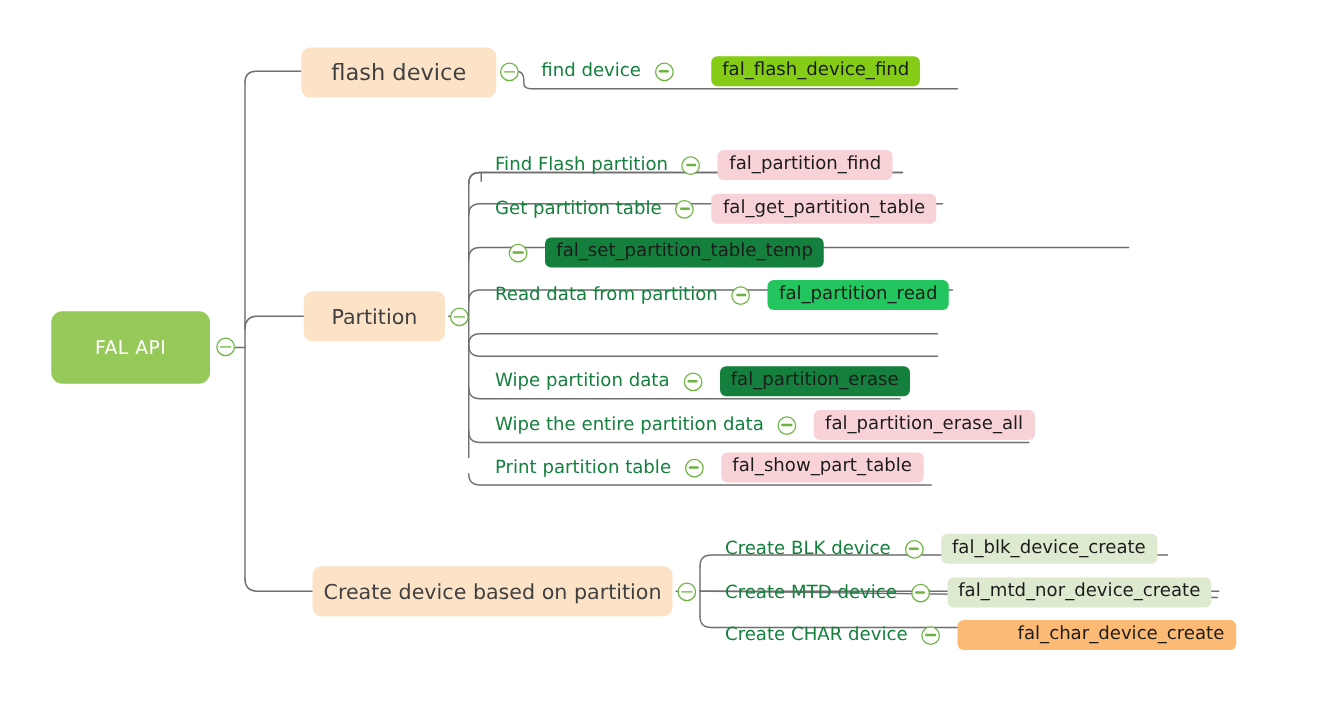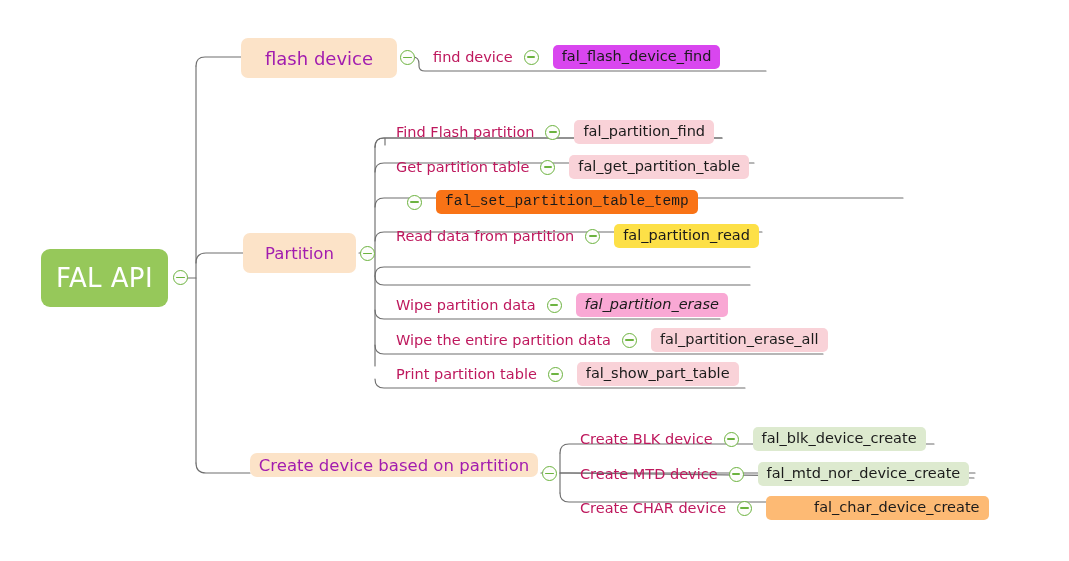--- a/index.html
+++ b/index.html
@@ -10,44 +10,44 @@
 
   
   #wires{position:absolute;left:0;top:0;width:1069px;height:561px;}
 
   
   .root-node{
     position:absolute;
     display:flex;align-items:center;justify-content:center;
     border-radius:9px;
     color:#ffffff;
-    font-size:26px;
+    font-size:15px;
     letter-spacing:.4px;
     box-sizing:border-box;
   }
 
   
   .branch-node{
     position:absolute;
     display:flex;align-items:center;justify-content:center;
     border-radius:7px;
-    color:#a21caf;
+    color:#404040;
     box-sizing:border-box;
     white-space:nowrap;
   }
 
   
   .leaf{
     position:absolute;
     display:flex;align-items:center;
     white-space:nowrap;
     height:30px;
   }
   .leaf-text{
-    color:#be185d;
+    color:#15803d;
     font-size:14.5px;
     line-height:1;
   }
   .badge{
     border-radius:5px;
     padding:4px 9px 5px 9px;
     font-size:14.5px;
     line-height:1.05;
     color:#1b1b1b;
     white-space:nowrap;
@@ -146,21 +146,21 @@
   <div class="branch-node" style="left:241px;top:38px;width:156px;height:40px;background:#fce3c8;font-size:18px;">
     <span>flash device</span>
   </div>
   <span class="toggle" style="left:400px;top:50px;position:absolute;"></span>
 
   <div class="leaf" style="left:433px;top:42px;">
     <span class="leaf-text">find device</span>
     <span class="gap-m"></span>
     <span class="toggle"></span>
     <span class="gap-l"></span>
-    <span class="badge" style="background:#d946ef;">fal_flash_device_find</span>
+    <span class="badge" style="background:#84cc16;margin-left:16px;">fal_flash_device_find</span>
   </div>
 
   <div class="branch-node" style="left:243px;top:233px;width:113px;height:40px;background:#fce3c8;font-size:16.5px;align-items:center;">
     <span>Partition</span>
   </div>
   <span class="toggle" style="left:360px;top:246px;position:absolute;"></span>
 
   <div class="leaf" style="left:396px;top:117px;">
     <span class="leaf-text">Find Flash partition</span>
     <span class="gap-m"></span>
@@ -174,57 +174,57 @@
     <span class="gap-m"></span>
     <span class="toggle"></span>
     <span class="gap-l"></span>
     <span class="badge" style="background:#f9d2d8;">fal_get_partition_table</span>
   </div>
 
   <div class="leaf" style="left:396px;top:187px;">
     <span class="gap-m"></span>
     <span class="toggle"></span>
     <span class="gap-l"></span>
-    <span class="badge" style="background:#f97316;font-family:Liberation Mono, monospace;">fal_set_partition_table_temp</span>
+    <span class="badge" style="background:#15803d;">fal_set_partition_table_temp</span>
   </div>
 
   <div class="leaf" style="left:396px;top:221px;">
     <span class="leaf-text">Read data from partition</span>
     <span class="gap-m"></span>
     <span class="toggle"></span>
     <span class="gap-l"></span>
-    <span class="badge" style="background:#fde047;">fal_partition_read</span>
+    <span class="badge" style="background:#22c55e;">fal_partition_read</span>
   </div>
 
 
   <div class="leaf" style="left:396px;top:290px;">
     <span class="leaf-text">Wipe partition data</span>
     <span class="gap-m"></span>
     <span class="toggle"></span>
     <span class="gap-l"></span>
-    <span class="badge" style="background:#f9a8d4;font-style:italic;">fal_partition_erase</span>
+    <span class="badge" style="background:#15803d;">fal_partition_erase</span>
   </div>
 
   <div class="leaf" style="left:396px;top:325px;justify-content:flex-end;">
     <span class="leaf-text">Wipe the entire partition data</span>
     <span class="gap-m"></span>
     <span class="toggle"></span>
     <span class="gap-l"></span>
     <span class="badge" style="background:#f9d2d8;">fal_partition_erase_all</span>
   </div>
 
   <div class="leaf" style="left:396px;top:359px;">
     <span class="leaf-text">Print partition table</span>
     <span class="gap-m"></span>
     <span class="toggle"></span>
     <span class="gap-l"></span>
     <span class="badge" style="background:#f9d2d8;">fal_show_part_table</span>
   </div>
 
-  <div class="branch-node" style="left:250px;top:453px;width:288px;height:24px;background:#fce3c8;font-size:16.5px;">
+  <div class="branch-node" style="left:250px;top:453px;width:288px;height:40px;background:#fce3c8;font-size:16.5px;">
     <span>Create device based on partition</span>
   </div>
   <span class="toggle" style="left:542px;top:466px;position:absolute;"></span>
 
   <div class="leaf" style="left:580px;top:424px;">
     <span class="leaf-text">Create BLK device</span>
     <span class="gap-m"></span>
     <span class="toggle"></span>
     <span class="gap-l"></span>
     <span class="badge" style="background:#ddeacf;">fal_blk_device_create</span>

